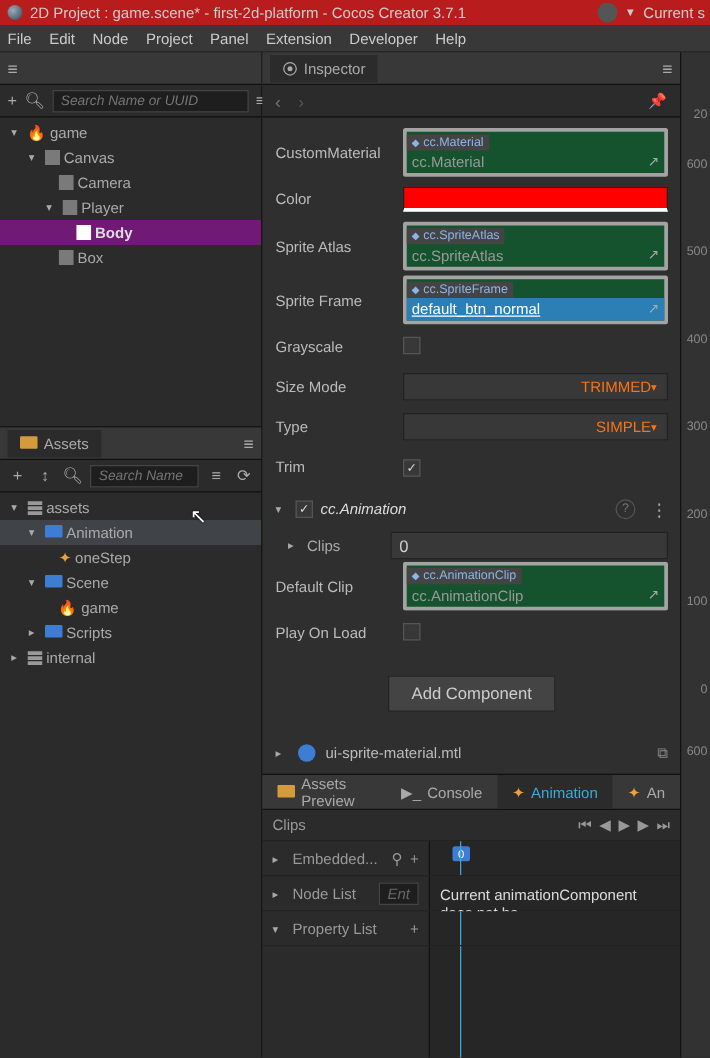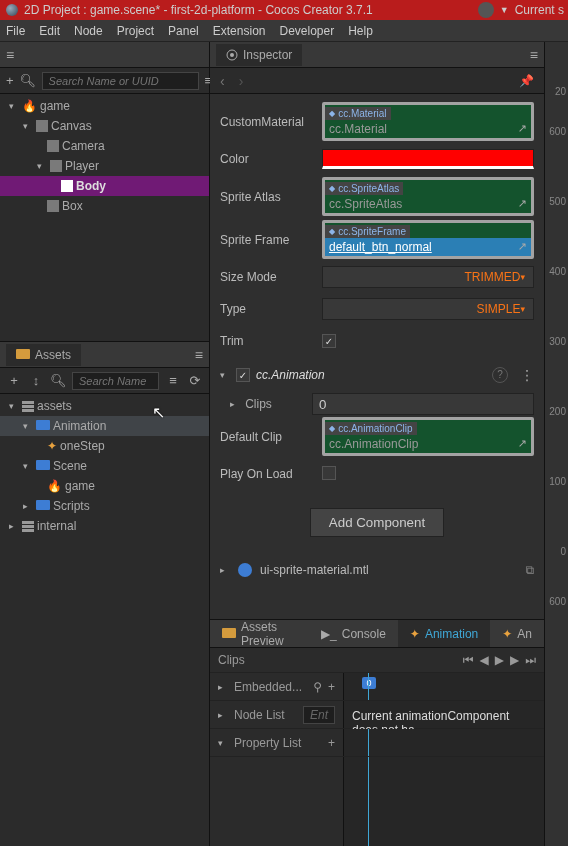--- a/index.html
+++ b/index.html
@@ -313,20 +313,24 @@
         <div class="prop-label">Sprite Frame</div>
         <div class="prop-value asset-field highlight">
           <span class="asset-tag">cc.SpriteFrame</span>
           <div class="asset-val-row">
               <span>default_btn_normal</span>
             </div>
           <span class="asset-link">↗</span>
         </div>
       </div>
       <div class="prop-row">
+        <div class="prop-label">Grayscale</div>
+        <div class="prop-value"><span class="checkbox"></span></div>
+      </div>
+      <div class="prop-row">
         <div class="prop-label">Size Mode</div>
         <div class="prop-value select">
             <span>TRIMMED</span>
             <span style="font-size:9px">▾</span>
           </div>
       </div>
       <div class="prop-row">
         <div class="prop-label">Type</div>
         <div class="prop-value select">
             <span>SIMPLE</span>

